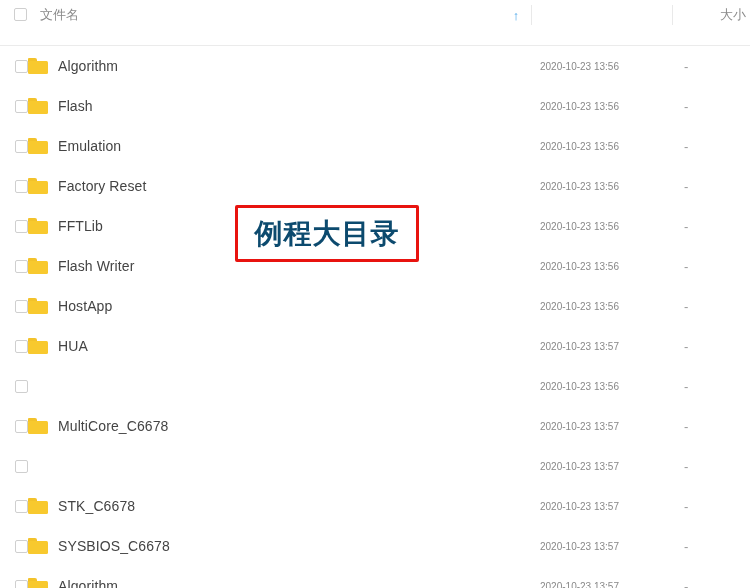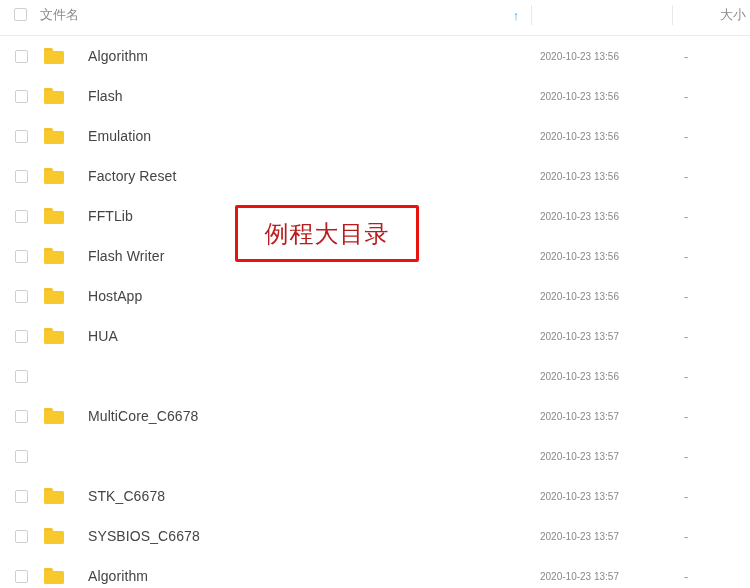--- a/index.html
+++ b/index.html
@@ -30,21 +30,21 @@
     left: 2px;
     top: 0;
     bottom: 0;
     width: 1px;
     background: #ececec;
   }
 
   
   .list-header {
     position: relative;
-    height: 36px;
+    height: 46px;
     box-sizing: border-box;
     border-bottom: 1px solid #ebebeb;
     background: #ffffff;
   }
   .hdr-cell {
     position: absolute;
     top: 0;
     height: 30px;
     display: flex;
     align-items: center;
@@ -112,21 +112,21 @@
 
   .cell {
     position: absolute;
     top: 0;
     height: 40px;
     display: flex;
     align-items: center;
     white-space: nowrap;
   }
   .cell-check { left: 15px; }
-  .cell-name  { left: 44px; gap: 14px; }
+  .cell-name  { left: 28px; }
   .cell-time  { left: 540px; font-size: 10px; color: #888888; }
   .cell-size  { left: 684px; font-size: 13px; color: #999999; }
 
   .folder-icon {
     width: 20px;
     height: 16px;
     position: relative;
     flex: none;
     margin-right: 10px;
   }
@@ -166,23 +166,23 @@
     border: 3px solid #e8130f;
     border-radius: 2px;
     display: flex;
     align-items: center;
     justify-content: center;
     background: transparent;
     pointer-events: none;
   }
   .annotation-text {
     font-family: "DejaVu Sans", "Liberation Sans", sans-serif;
-    font-size: 24px;
-    font-weight: normal;
-    color: #b91c1c;
+    font-size: 28px;
+    font-weight: bold;
+    color: #0c4a6e;
     letter-spacing: 1px;
     line-height: 1;
   }
 </style>
 </head>
 <body>
 
 <div id="file-manager">
 
   <div class="list-header">

